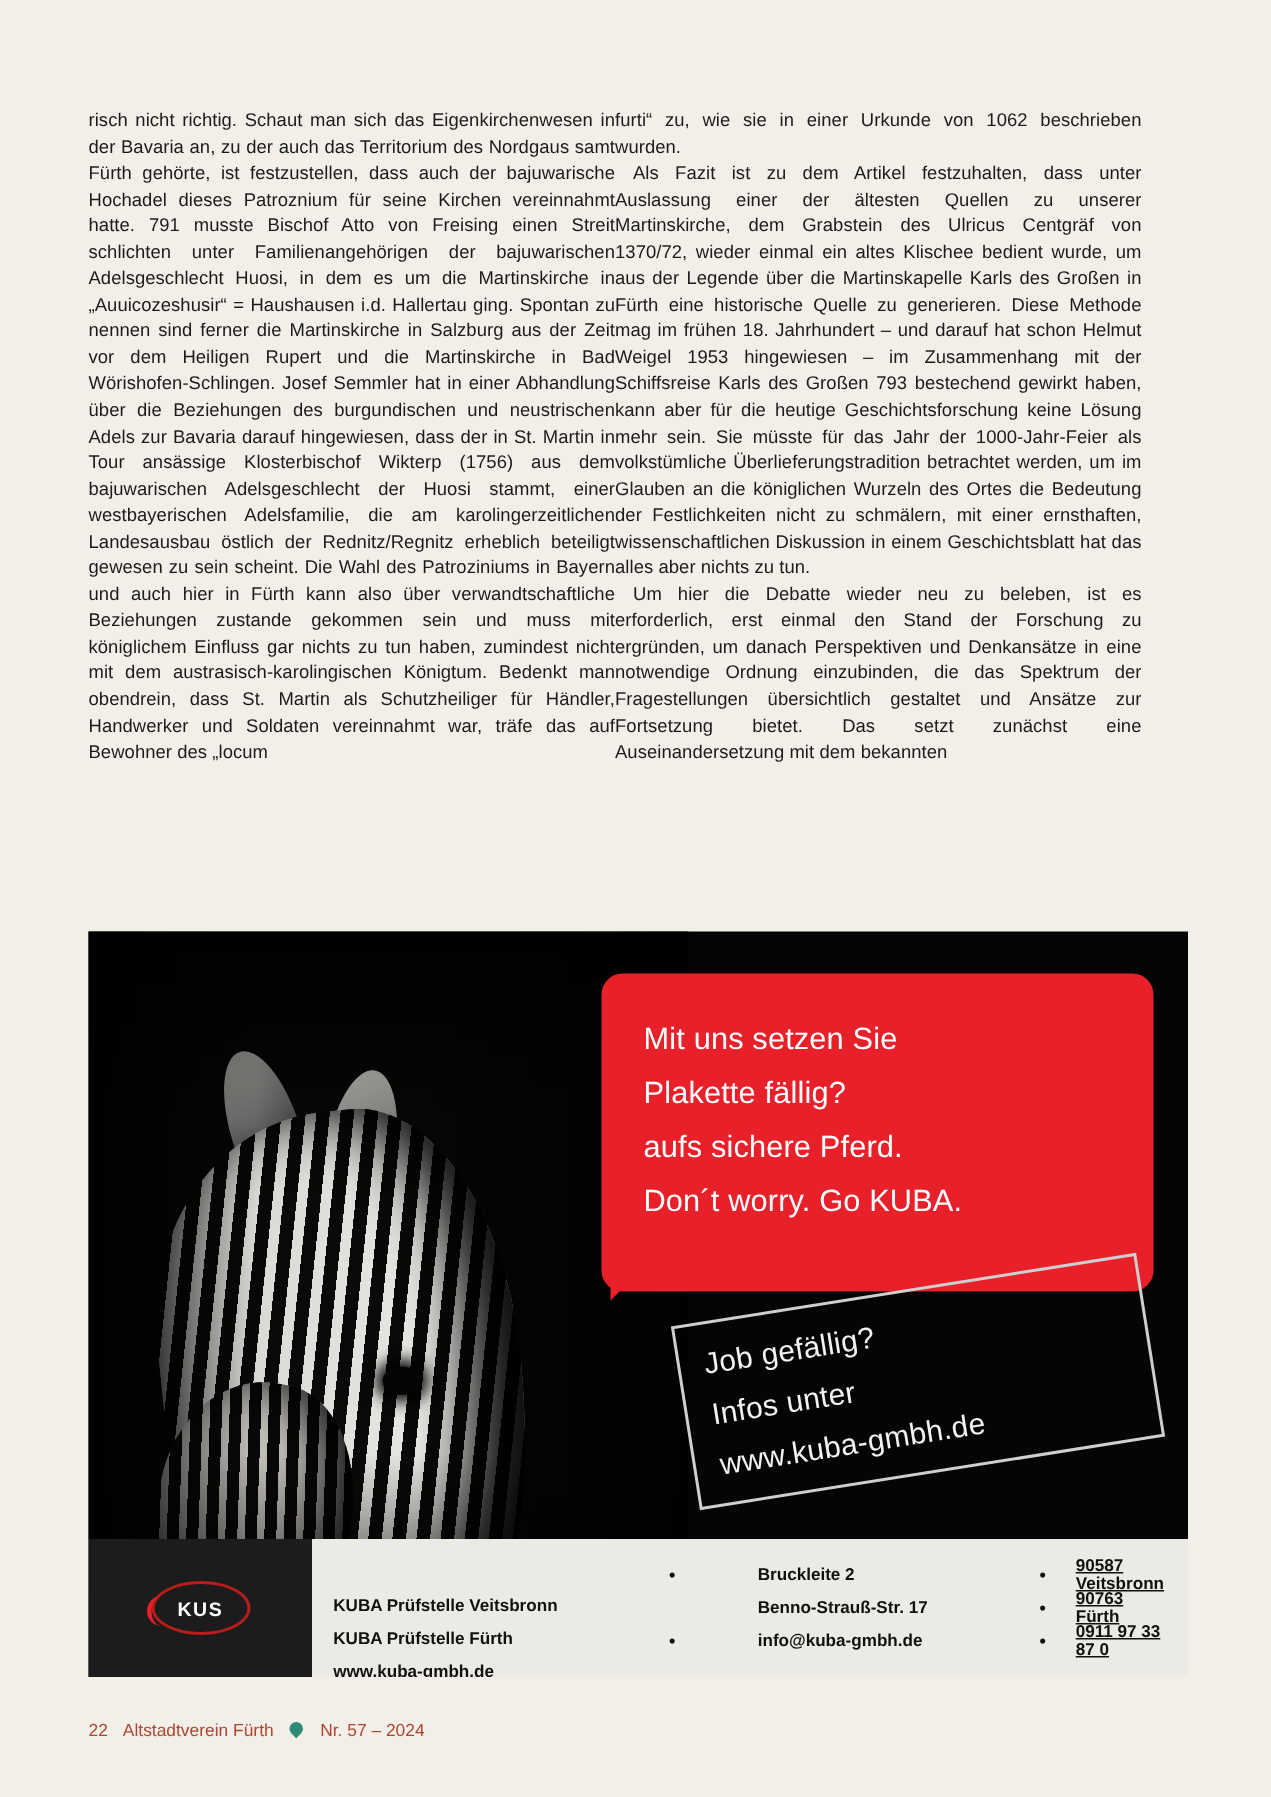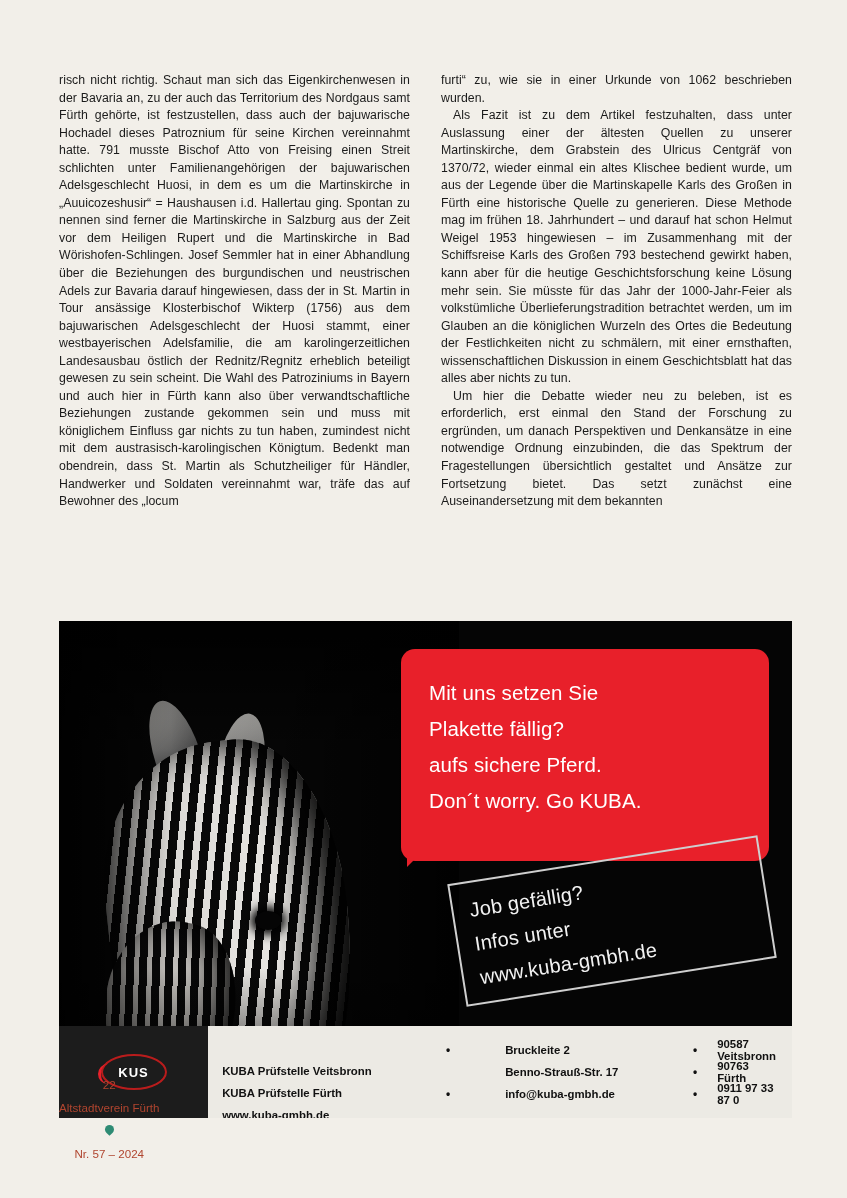--- a/index.html
+++ b/index.html
@@ -17,21 +17,20 @@
     overflow: hidden;
   }
 
   
   .columns {
     position: absolute;
     left: 59px;
     top: 72px;
     width: 733px;
     display: flex;
-    gap: 31px;
   }
   .col {
     width: 351px;
   }
   .col p {
     font-size: 12.3px;
     line-height: 17.55px;
     text-align: justify;
     color: #1b1b1b;
     hyphens: auto;
@@ -213,33 +212,32 @@
     align-items: center;
     height: 22px;
     font-size: 11.4px;
     color: #111111;
     font-weight: bold;
   }
   .c-col1 { width: 206px; margin-top: 41px; }
   .c-bullet { width: 40px; text-align: center; color: #111; font-size: 12px; }
   .c-col2 { width: 168px; margin-left: 37px; }
   .c-bullet2 { width: 44px; text-align: center; color: #111; font-size: 12px; }
-  .c-col3 { flex: 1; }
+  .c-col3 { flex: 1; text-decoration: underline; }
 
   
   .footer {
     position: absolute;
     left: 59px;
     bottom: 38px;
     display: flex;
     align-items: center;
     gap: 10px;
     font-size: 11.6px;
     color: #b0452f;
-    flex-direction: column;
   }
   .footer .pagenum { color: #b0452f; }
   .footer .sep-dot {
     width: 11px; height: 13px;
     display: inline-block;
     position: relative;
   }
   .footer .sep-dot::after {
     content: "";
     position: absolute;

